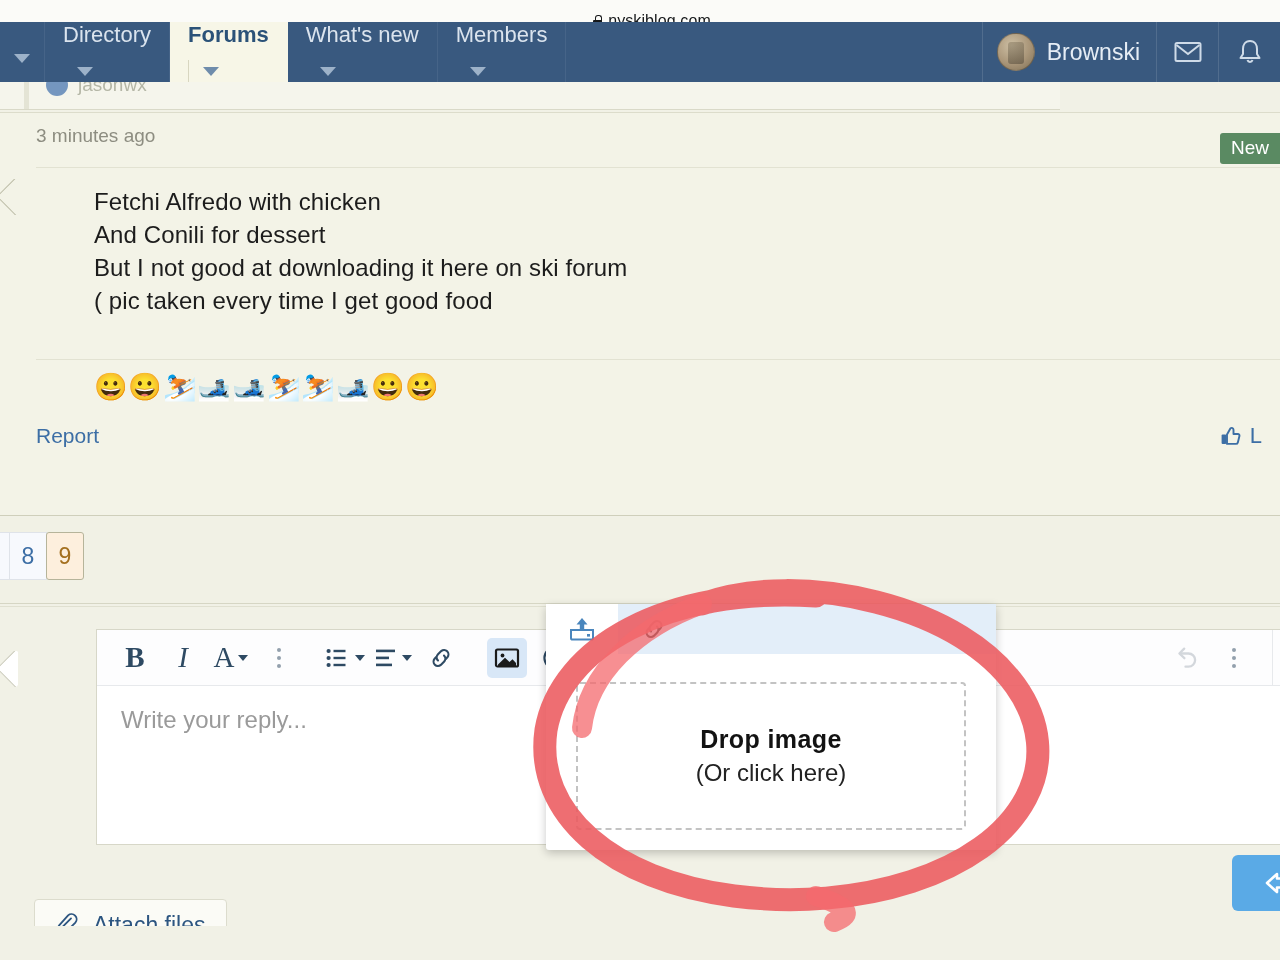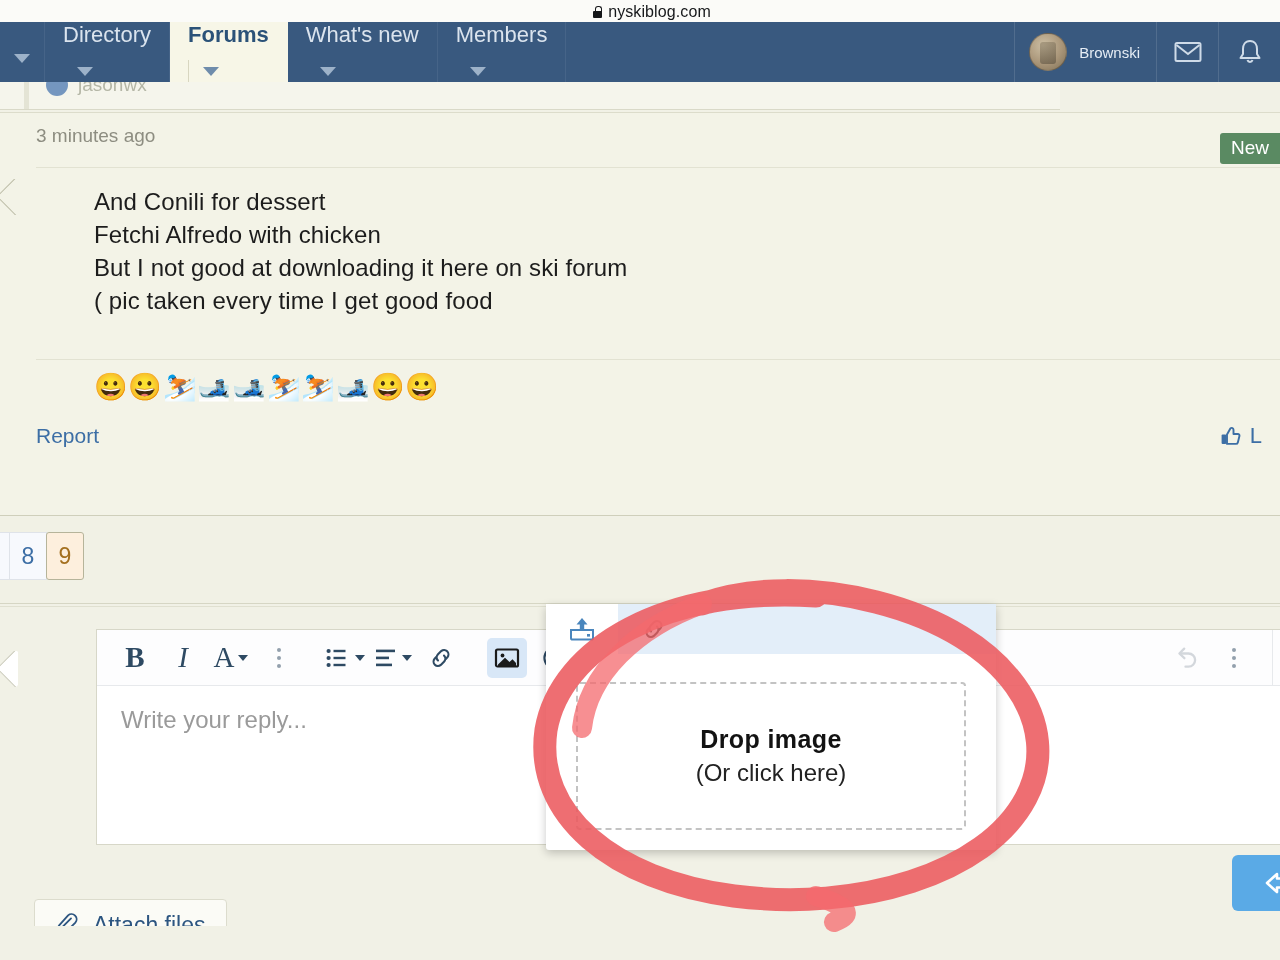--- a/index.html
+++ b/index.html
@@ -8,21 +8,21 @@
     font-family: "Liberation Sans", sans-serif;
     background: #f1f1e6;
     overflow: hidden;
   }
   #root { position: relative; width: 1280px; height: 960px; overflow: hidden; }
 
   
   .browser-bar {
     position: absolute; top: 0; left: 0; width: 1280px; height: 36px;
     background: #fbfbf8;
-    display: flex; align-items: flex-start; justify-content: center;
+    display: flex; align-items: center; justify-content: center;
     overflow: hidden;
     padding-left: 24px;
   }
   .url-wrap { display: flex; align-items: center; gap: 6px; transform: translateY(3px); }
   .lock-glyph {
     width: 9px; height: 12px; position: relative; display: inline-block;
   }
   .lock-glyph::before {
     content: ""; position: absolute; left: 0; bottom: 0;
     width: 9px; height: 7px; background: #16181a; border-radius: 1px;
@@ -53,21 +53,21 @@
   .caret-box { display: flex; align-items: center; height: 100%; padding-left: 14px; }
   .caret {
     width: 0; height: 0;
     border-left: 8px solid transparent; border-right: 8px solid transparent;
     border-top: 9px solid #9db2c9;
   }
   .nav-item.active .caret { border-top-color: #6f8cab; }
   .nav-spacer { flex: 1; }
   .nav-user {
     display: flex; align-items: center; gap: 12px; padding: 0 16px 0 14px;
-    color: #e6edf5; font-size: 15px;
+    color: #e6edf5; font-size: 23px;
     border-left: 1px solid rgba(255,255,255,.12);
   }
   .avatar {
     width: 38px; height: 38px; border-radius: 50%;
     background: radial-gradient(circle at 38% 32%, #cdbfa4 0%, #a99578 55%, #7d6f55 100%);
     border: 1px solid rgba(0,0,0,.25);
     position: relative; overflow: hidden; flex: none;
   }
   .avatar::after {
     content: ""; position: absolute; left: 10px; top: 8px;
@@ -329,22 +329,22 @@
     <div class="post">
       <div class="post-arrow"></div>
 
       <div class="post-head">
         <span class="post-time">3 minutes ago</span>
         <span class="badge-new">New</span>
       </div>
       <div class="post-divider"></div>
 
       <div class="post-body">
+        <div class="post-line">Fetchi Alfredo with chicken</div>
         <div class="post-line">And Conili for dessert</div>
-        <div class="post-line">Fetchi Alfredo with chicken</div>
         <div class="post-line">But I not good at downloading it here on ski forum</div>
         <div class="post-line">( pic taken every time I get good food</div>
       </div>
 
       <div class="emoji-row">
         <div class="emoji-line">😀😀⛷️🎿🎿⛷️⛷️🎿😀😀</div>
       </div>
 
       <div class="post-foot">
         <span class="report-link">Report</span>

